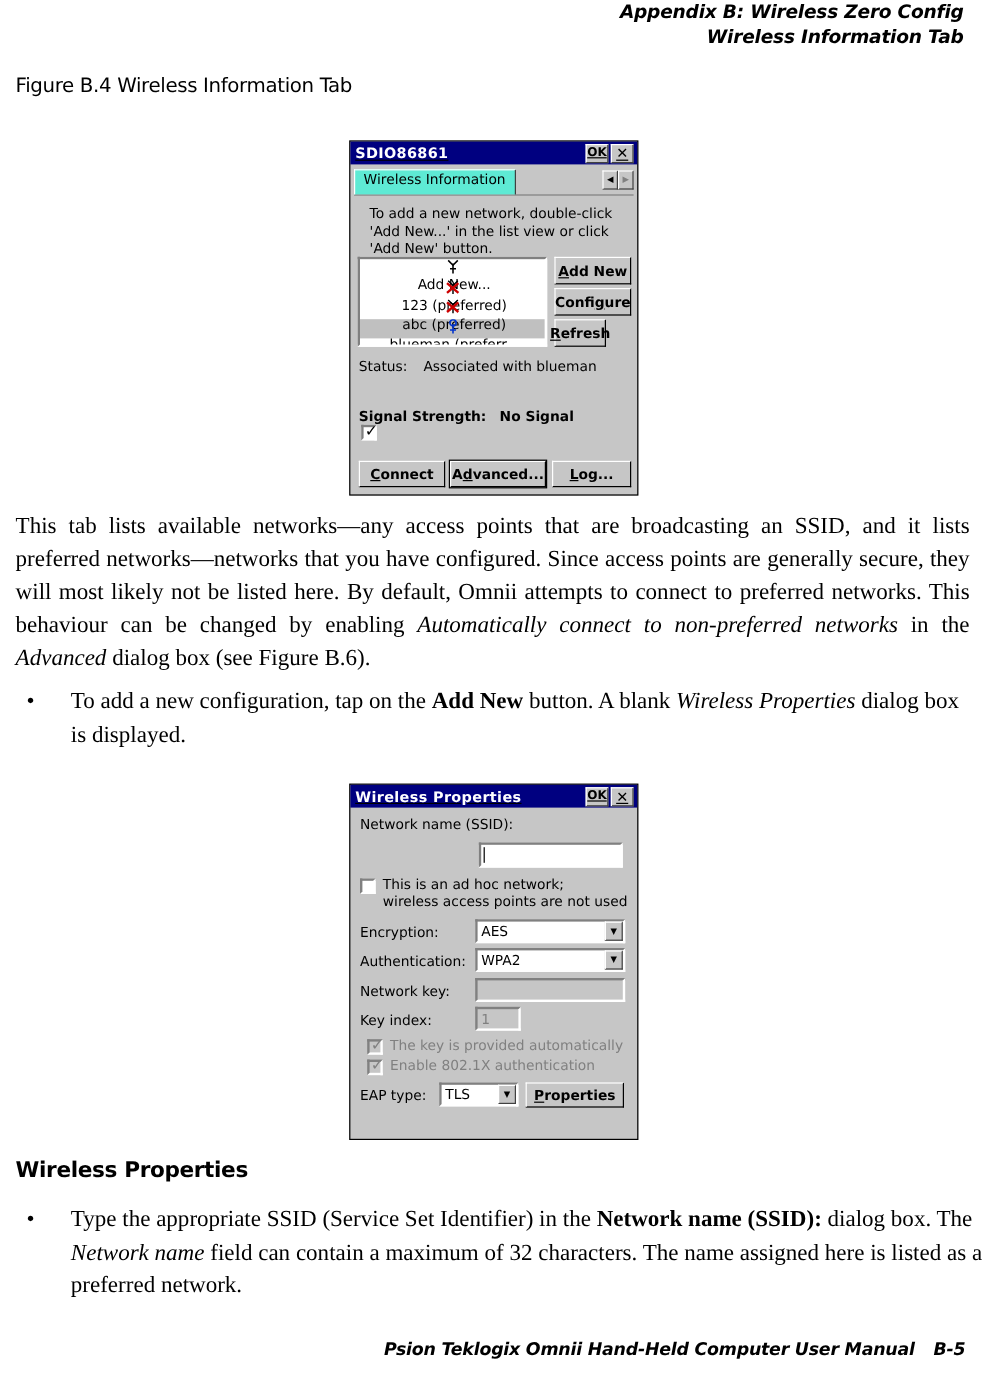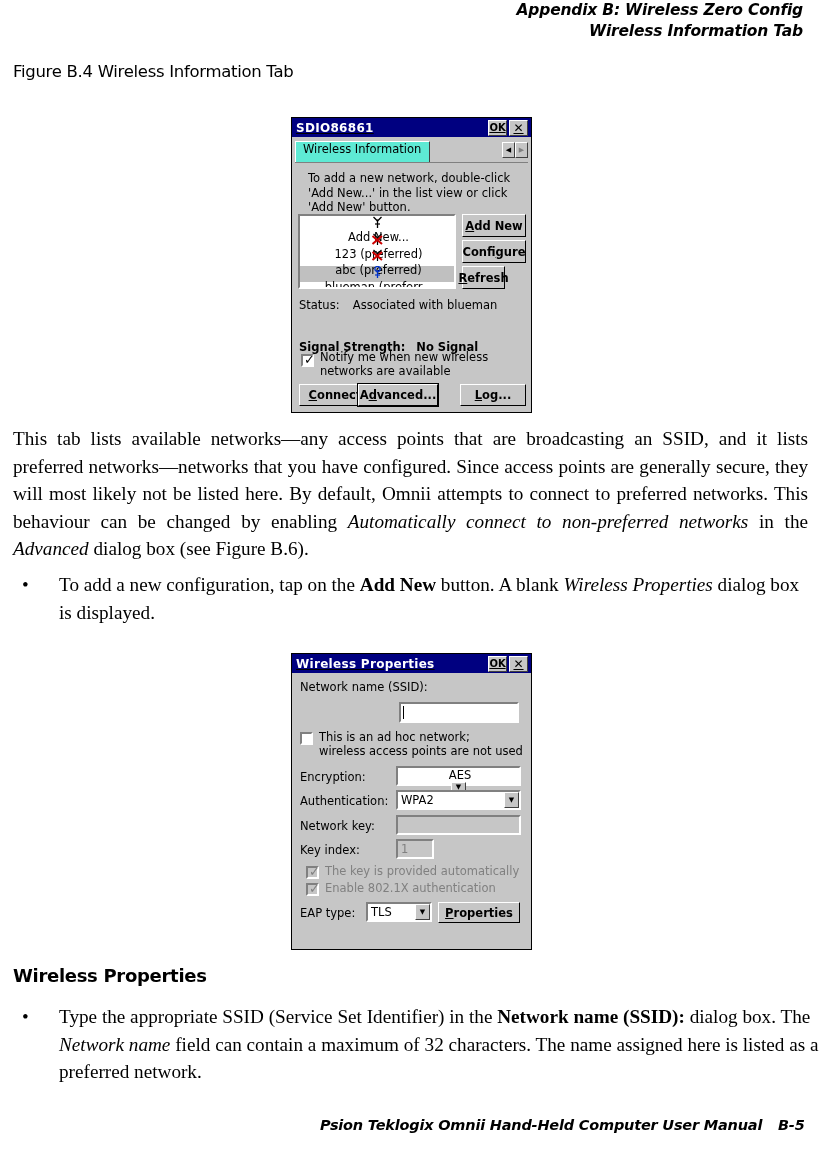--- a/index.html
+++ b/index.html
@@ -418,29 +418,25 @@
   </div>
   <div class="ce-statictext" style="left:7px; top:222px;font-weight:bold;">
     <span>Signal Strength:</span>
     <span style="display:inline-block;width:3px;"></span>
     <span>No Signal</span>
   </div>
 
   <div class="ce-check" style="left:9px; top:236px;">
     <span class="ce-check-mark">✓</span>
   </div>
-  <div class="ce-statictext" style="left:28px; top:233px; line-height:13.5px; white-space:normal; width:200px;">
-    <span>Notify me when new wireless</span><br>
-    <span>networks are available</span>
-  </div>
 
   <div class="ce-btn" style="left:7px; top:266px; width:72px; height:22px;">
     <span><span class="ul">C</span>onnect</span>
   </div>
-  <div class="ce-btn defaulted" style="left:66px; top:266px; width:80px; height:22px;">
+  <div class="ce-btn defaulted" style="left:83px; top:266px; width:80px; height:22px;">
     <span>A<span class="ul">d</span>vanced...</span>
   </div>
   <div class="ce-btn" style="left:168px; top:266px; width:66px; height:22px;">
     <span><span class="ul">L</span>og...</span>
   </div>
 </div>
 
 <div class="para" style="left:13px; top:425px; width:795px;">
   <span>This tab lists available networks—any access points that are broadcasting an SSID, and it lists preferred networks—networks that you have configured. Since access points are generally secure, they will most likely not be listed here. By default, Omnii attempts to connect to preferred networks. This behaviour can be changed by enabling </span><i class="it">Automatically connect to non-preferred networks</i><span> in the </span><i class="it">Advanced</i><span> dialog box (see Figure B.6).</span>
 </div>
@@ -469,21 +465,21 @@
 
   <div class="ce-check" style="left:8px; top:78px;"></div>
   <div class="ce-statictext" style="left:27px; top:76px; line-height:14px; white-space:normal; width:212px;">
     <span>This is an ad hoc network;</span><br>
     <span>wireless access points are not used</span>
   </div>
 
   <div class="ce-statictext" style="left:8px; top:116px;">
     <span>Encryption:</span>
   </div>
-  <div class="ce-combo" style="left:104px; top:112px; width:125px; height:20px;flex-direction:column;">
+  <div class="ce-combo" style="left:104px; top:112px; width:125px; height:20px;">
     <span class="ce-combo-val">AES</span>
     <span class="ce-combo-arrow">▼</span>
   </div>
 
   <div class="ce-statictext" style="left:8px; top:140px;">
     <span>Authentication:</span>
   </div>
   <div class="ce-combo" style="left:104px; top:136px; width:125px; height:20px;">
     <span class="ce-combo-val">WPA2</span>
     <span class="ce-combo-arrow">▼</span>

